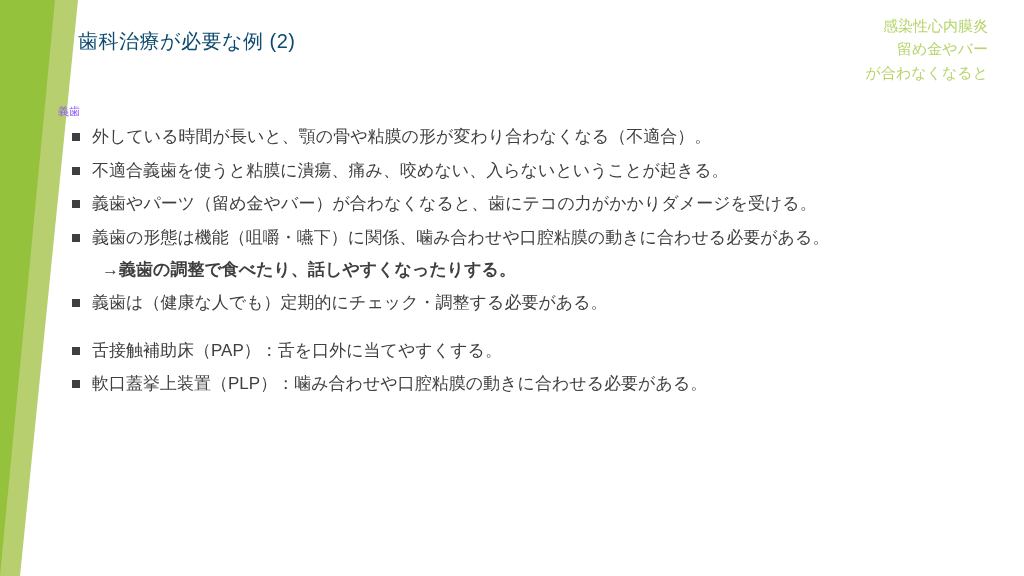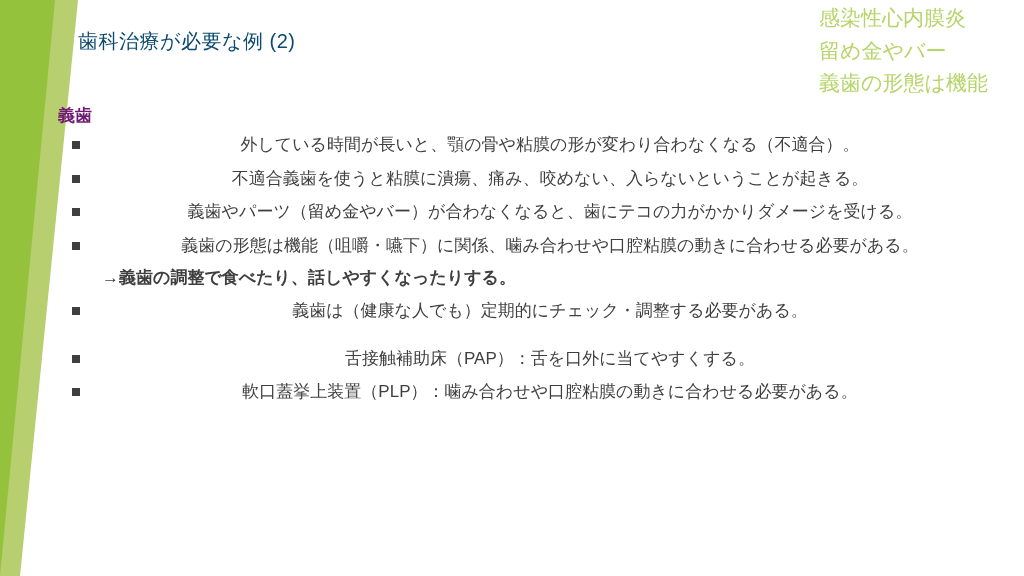--- a/index.html
+++ b/index.html
@@ -44,56 +44,54 @@
     position: absolute;
     left: 78px;
     top: 28px;
     font-size: 20px;
     color: #0c4a6e;
     letter-spacing: 0.5px;
   }
   .corner-tags {
     position: absolute;
     right: 36px;
-    top: 2px;
-    text-align: left;
+    top: 14px;
+    text-align: right;
     color: #b6d46a;
-    font-size: 21px;
+    font-size: 15px;
     line-height: 1.55;
   }
 
   
   .content {
     position: absolute;
     left: 58px;
     top: 104px;
     right: 16px;
   }
   .section-heading {
-    color: #701a75;
-    font-size: 17px;
+    color: #8b5cf6;
+    font-size: 11px;
     margin: 0 0 6px 0;
-    font-weight: bold;
   }
   .section-heading.second {
     margin-top: 34px;
   }
   ul.bullets {
     list-style: none;
     margin: 0;
     padding: 0;
   }
   ul.bullets li {
     position: relative;
     padding-left: 26px;
     margin: 0 0 9px 8px;
     font-size: 17px;
     color: #3f3f3f;
     line-height: 1.45;
-    text-align: center;
   }
   ul.bullets li .sq {
     position: absolute;
     left: 6px;
     top: 8px;
     width: 8px;
     height: 8px;
     background: #3f3f3f;
   }
   .sub-line {
@@ -113,21 +111,21 @@
 <div class="deco">
   <div class="wedge-back"></div>
   <div class="wedge-front"></div>
 </div>
 
 <div class="slide-title">歯科治療が必要な例 (2)</div>
 
 <div class="corner-tags">
   <div>感染性心内膜炎</div>
   <div>留め金やバー</div>
-  <div>義歯の形態は機能</div>
+  <div>が合わなくなると</div>
 </div>
 
 <div class="content">
 
   <div class="section-heading">義歯</div>
 
   <ul class="bullets">
     <li><span class="sq"></span><span>外している時間が長いと、顎の骨や粘膜の形が変わり合わなくなる（不適合）。</span></li>
     <li><span class="sq"></span><span>不適合義歯を使うと粘膜に潰瘍、痛み、咬めない、入らないということが起きる。</span></li>
     <li><span class="sq"></span><span>義歯やパーツ（留め金やバー）が合わなくなると、歯にテコの力がかかりダメージを受ける。</span></li>

